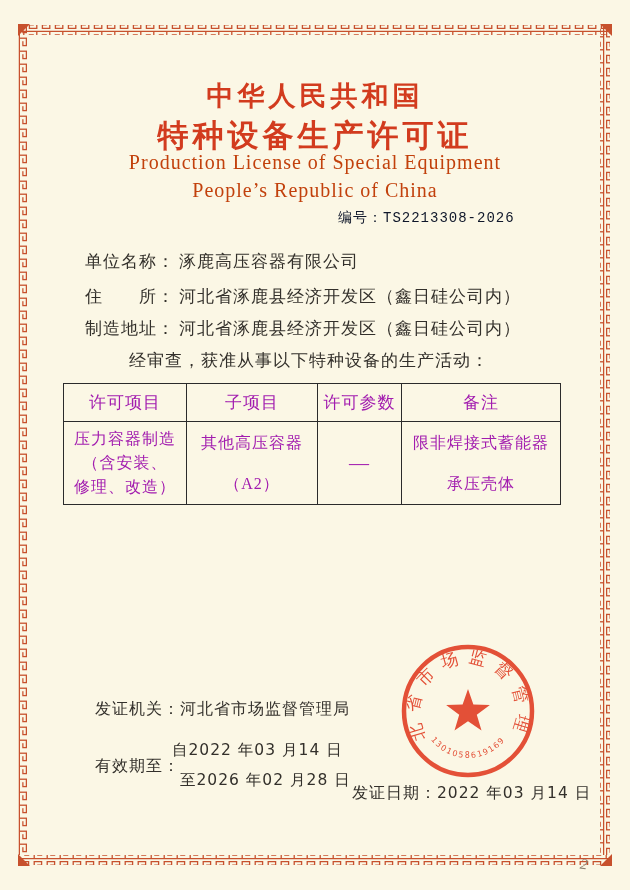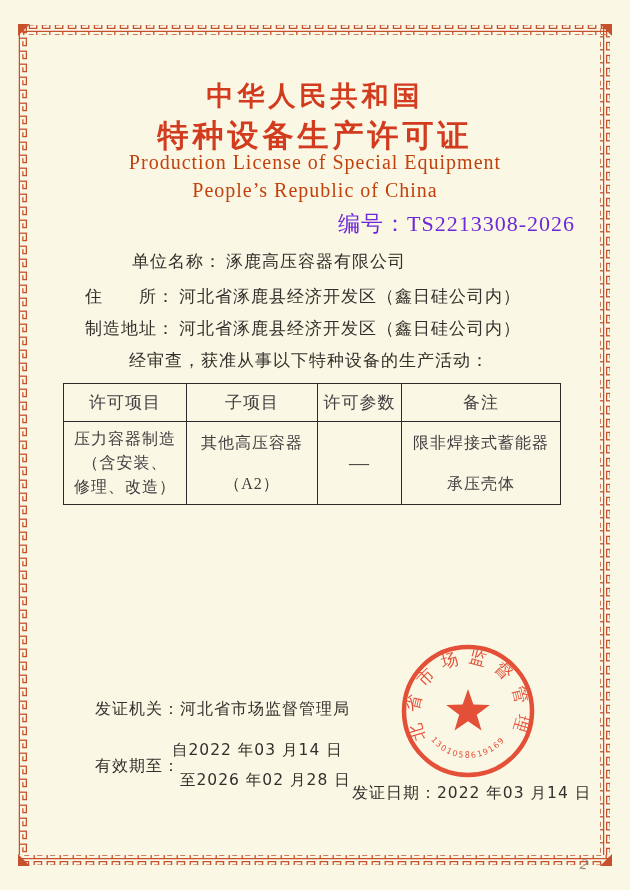--- a/index.html
+++ b/index.html
@@ -16,35 +16,35 @@
   .abs{position:absolute;}
   .center{left:0;width:630px;text-align:center;}
 
   
   .title-cn{color:#d23b1e;font-weight:bold;letter-spacing:4px;}
   .title-cn1{top:78px;font-size:27px;}
   .title-cn2{top:115px;font-size:31px;}
   .title-en{color:#c2410c;font-size:20px;letter-spacing:1px;}
   .title-en1{top:151px;}
   .title-en2{top:179px;}
-  .license-no{top:209px;left:338px;font-size:22px;letter-spacing:1px;color:#6d28d9;}
+  .license-no{top:209px;left:338px;font-size:14px;letter-spacing:1px;color:#0f172a;font-family:Liberation Mono, monospace;}
 
   
   .info-line{left:85px;font-size:17px;letter-spacing:1px;white-space:nowrap;}
-  .info-1{top:250px;margin-left:47px;}
+  .info-1{top:250px;}
   .info-2{top:285px;}
   .info-3{top:317px;}
   .info-4{top:349px;left:120px;margin-left:9px;}
   .info-line .val{margin-left:4px;}
 
   
   .license-table{
     position:absolute;top:383px;left:63px;
     border-collapse:collapse;table-layout:fixed;
-    font-size:16px;color:#404040;
+    font-size:16px;color:#a21caf;
   }
   .license-table td,.license-table th{
     border:1.6px solid #2b2b2b;
     text-align:center;vertical-align:middle;
     padding:0;font-weight:normal;letter-spacing:1px;
   }
   .license-table th{height:37px;font-size:17px;}
   .license-table td{height:81px;}
   .c1{width:122px;} .c2{width:130px;} .c3{width:83px;} .c4{width:158px;}
   .lh-tight div{line-height:24px;}

